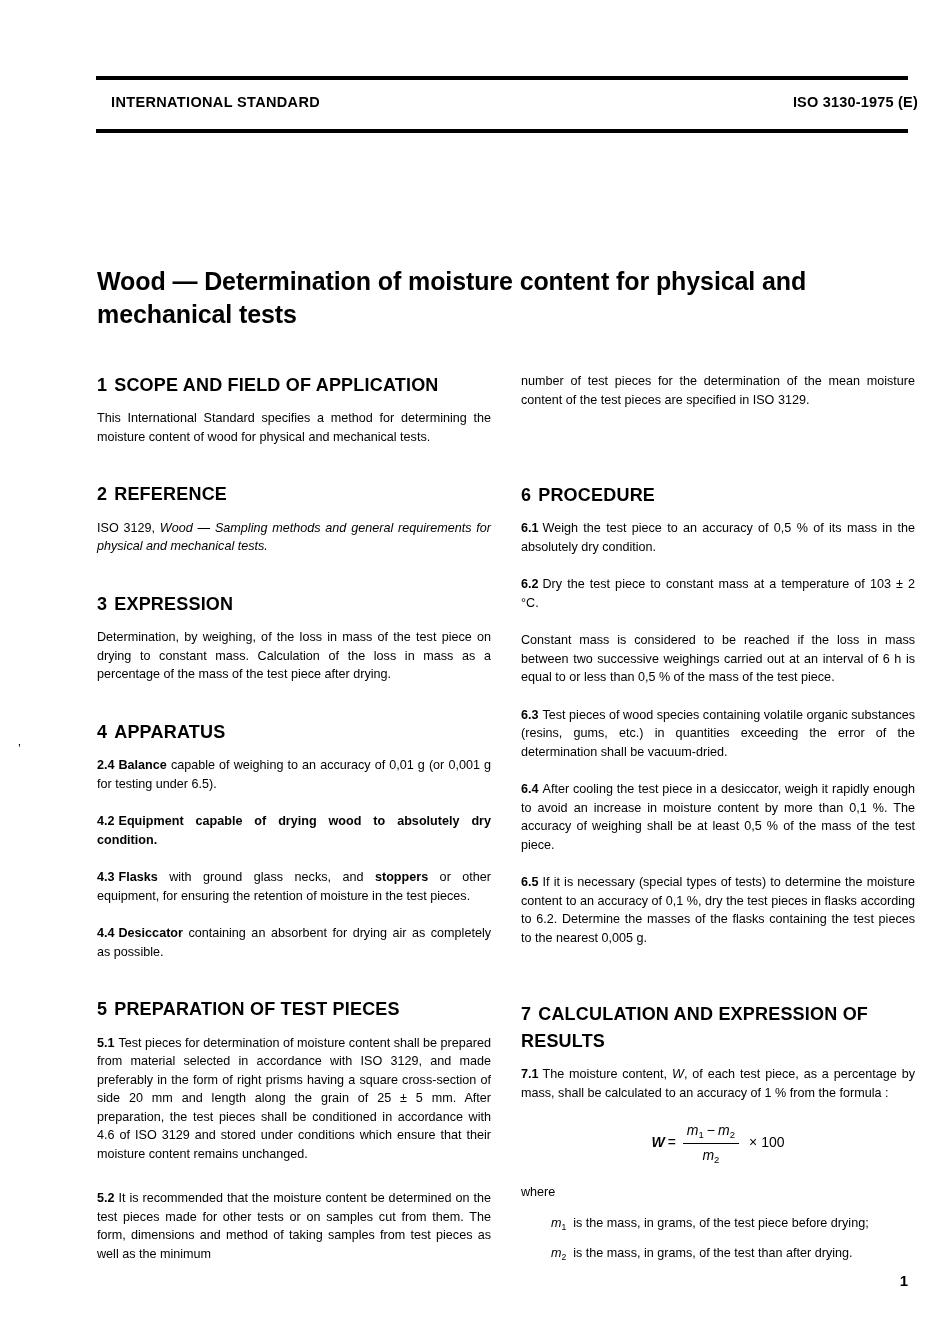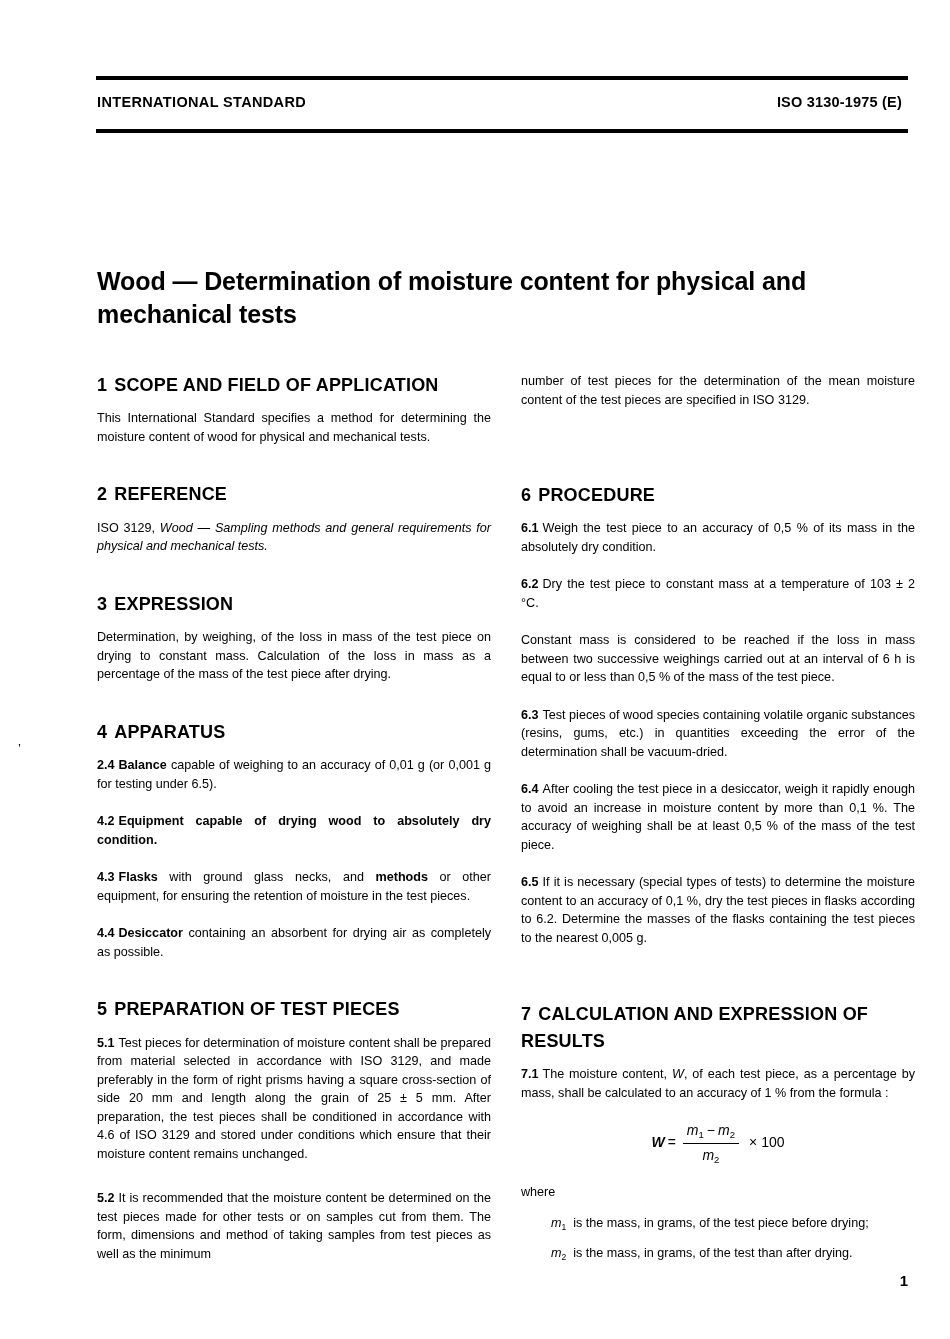--- a/index.html
+++ b/index.html
@@ -31,29 +31,29 @@
   .hdr-rule-bottom {
     position: absolute;
     left: 96px;
     top: 129px;
     width: 812px;
     height: 4px;
     background: #000;
   }
   .hdr-left {
     position: absolute;
-    left: 97px;
+    left: 111px;
     top: 94px;
     font-size: 14.5px;
     font-weight: bold;
     letter-spacing: 0.35px;
   }
   .hdr-right {
     position: absolute;
-    right: 48px;
+    right: 32px;
     top: 94px;
     font-size: 14.5px;
     font-weight: bold;
     letter-spacing: 0.2px;
     text-align: right;
   }
 
   
   .doc-title {
     position: absolute;
@@ -209,21 +209,21 @@
     </div>
 
     <p class="body"><span class="clause">2.4</span><span class="lead">Balance</span><span> capable of weighing to an accuracy of 0,01 g (or 0,001 g for testing under 6.5).</span></p>
 
     <div class="gap-sm"></div>
 
     <p class="body"><span class="clause">4.2</span><span class="lead">Equipment capable of drying wood to absolutely dry condition.</span></p>
 
     <div class="gap-sm"></div>
 
-    <p class="body"><span class="clause">4.3</span><span class="lead">Flasks</span><span> with ground glass necks, and </span><span class="lead">methods</span><span> or other equipment, for ensuring the retention of moisture in the test pieces.</span></p>
+    <p class="body"><span class="clause">4.3</span><span class="lead">Flasks</span><span> with ground glass necks, and </span><span class="lead">stoppers</span><span> or other equipment, for ensuring the retention of moisture in the test pieces.</span></p>
 
     <div class="gap-sm"></div>
 
     <p class="body"><span class="clause">4.4</span><span class="lead">Desiccator</span><span> containing an absorbent for drying air as completely as possible.</span></p>
 
     <div class="gap-lg"></div>
 
     <div class="sec-head">
       <span class="num">5</span><span>PREPARATION OF TEST PIECES</span>
     </div>

